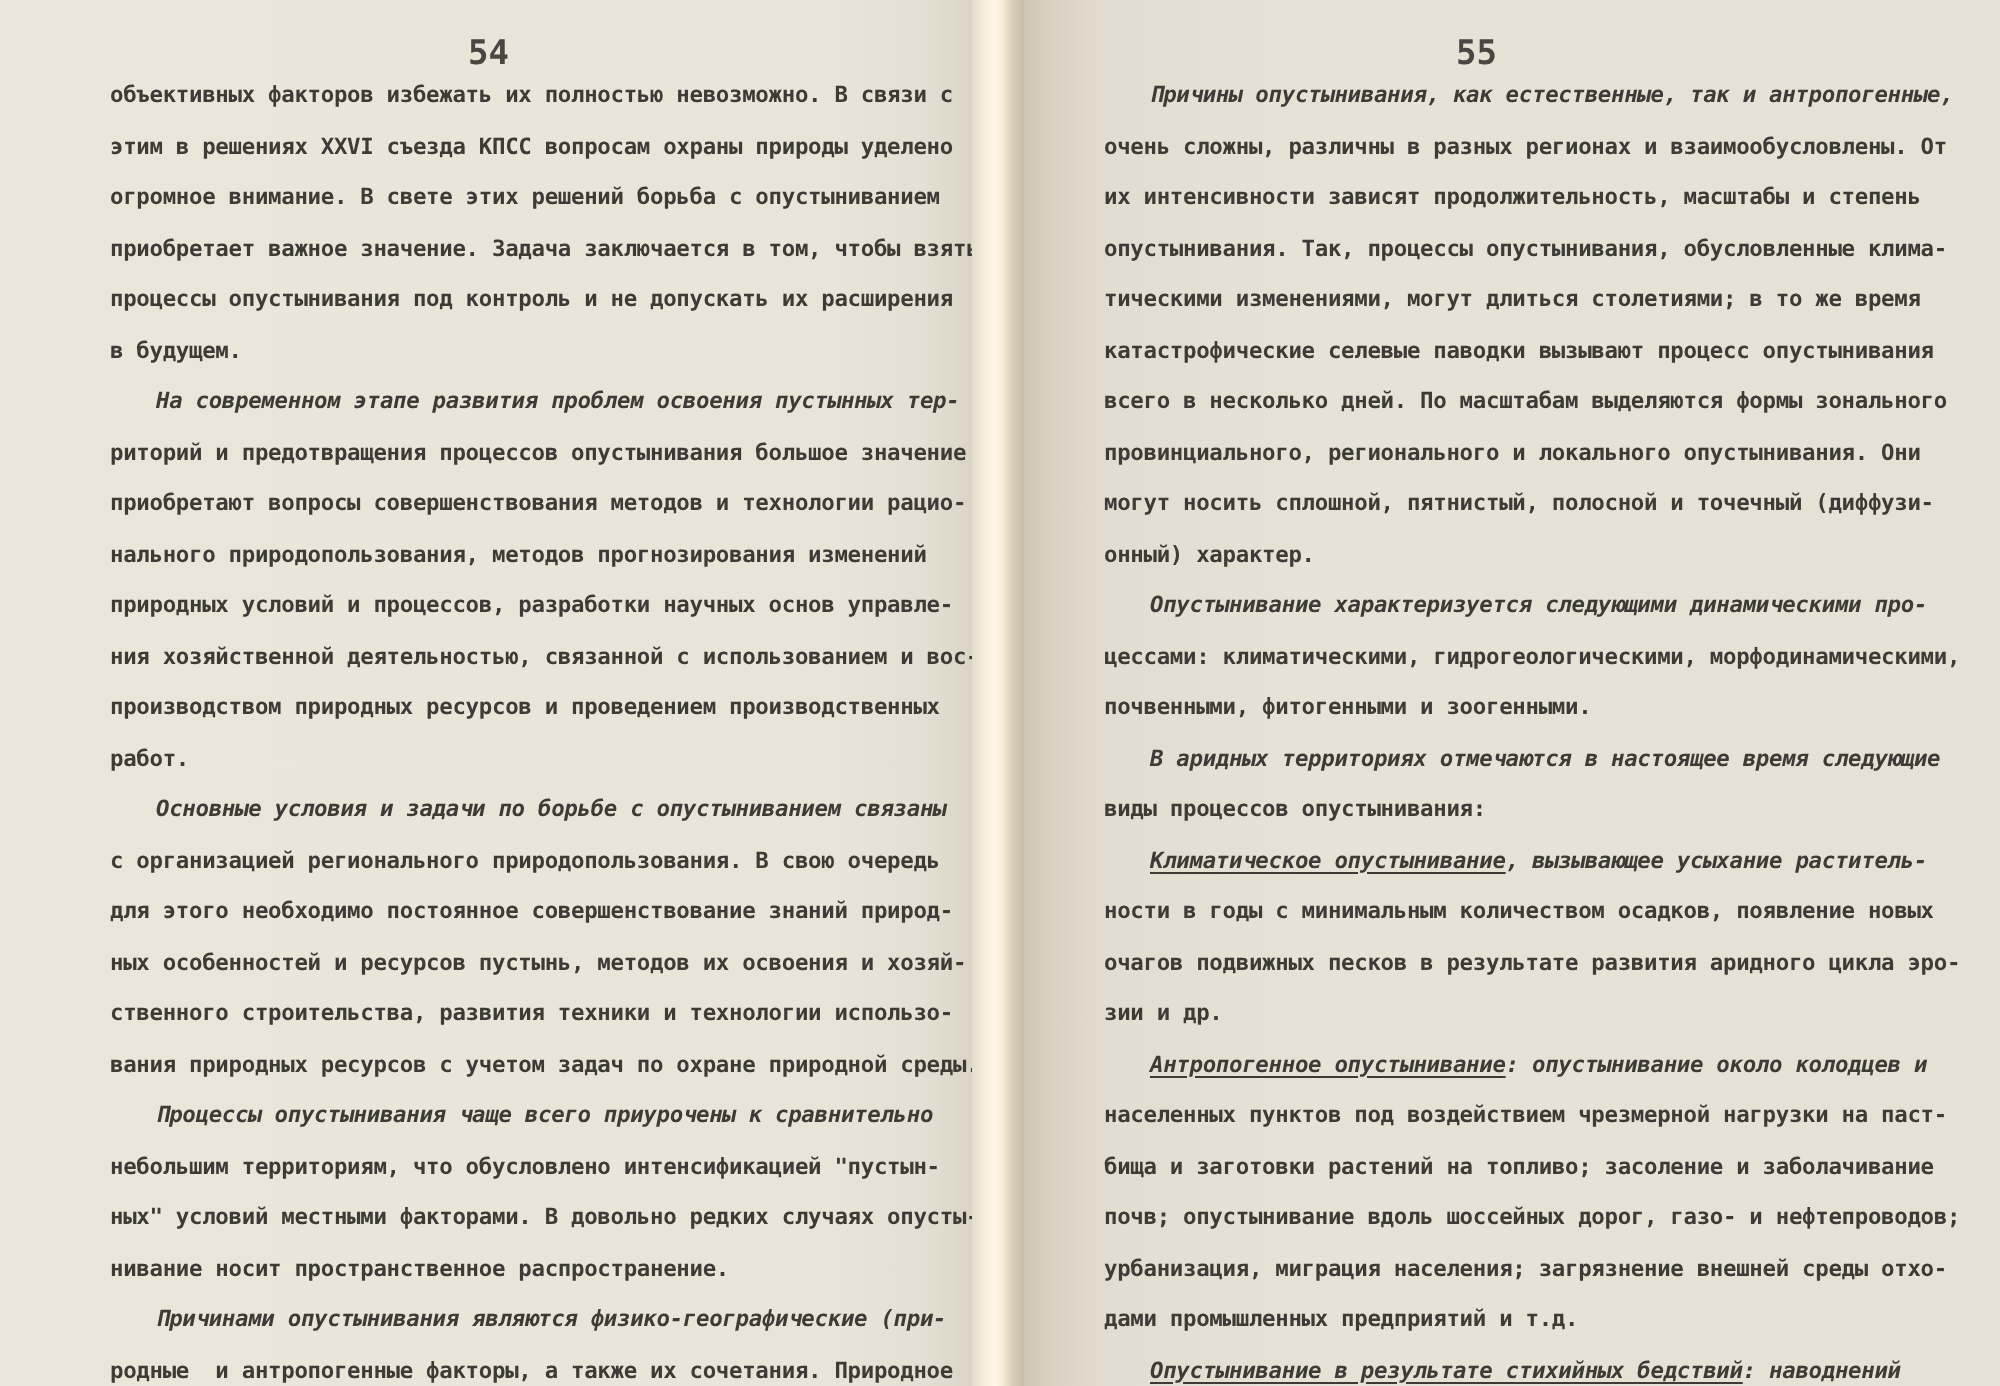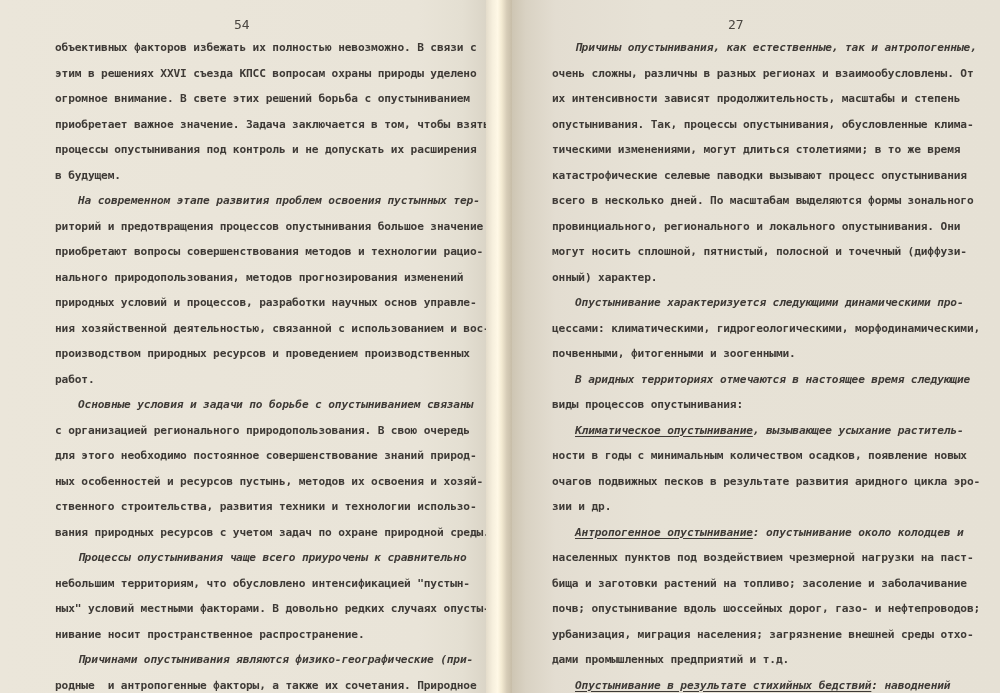--- a/index.html
+++ b/index.html
@@ -16,21 +16,21 @@
   }
   .page.left { left:0; width:492px;
     background:linear-gradient(90deg,#ebe6da 0%,#e9e4d8 85%,#e4dfd2 94%,#d8d2c4 100%); }
   .page.right { left:506px; width:494px;
     background:linear-gradient(90deg,#c9c0ac 0%,#d9d2c3 4%,#e3ddd1 10%,#e7e2d6 30%,#e6e1d5 100%); }
   .gutter {
     position:absolute; left:486px; width:26px; top:0; height:693px;
     background:linear-gradient(90deg,#e4dccb 0%,#f6efdd 25%,#fff8e6 45%,#f3ead2 60%,#d6ccb7 80%,#c7bda8 100%);
   }
   .pagenum {
-    position:absolute; top:17px; font-size:13px; font-weight:normal; color:#4a4641;
+    position:absolute; top:17px; font-size:17px; font-weight:bold; color:#4a4641;
   }
   .left .pagenum { left:234px; }
   .right .pagenum { left:222px; }
   .text {
     position:absolute; top:35px;
     font-size:11.2px; line-height:25.5px; font-weight:bold;
     letter-spacing:-0.15px; white-space:pre;
   }
   .left .text { left:55px; width:420px; }
   .right .text { left:46px; width:420px; }
@@ -40,17 +40,17 @@
 </style>
 </head>
 <body>
 
 <div class="spread">
   <div class="page left">
     <div class="pagenum">54</div>
     <div class="text" id="left-text"><span class="line"><span>объективных факторов избежать их полностью невозможно. В связи с</span></span><span class="line"><span>этим в решениях XXVI съезда КПСС вопросам охраны природы уделено</span></span><span class="line"><span>огромное внимание. В свете этих решений борьба с опустыниванием</span></span><span class="line"><span>приобретает важное значение. Задача заключается в том, чтобы взять</span></span><span class="line"><span>процессы опустынивания под контроль и не допускать их расширения</span></span><span class="line"><span>в будущем.</span></span><span class="line indent"><span>На современном этапе развития проблем освоения пустынных тер-</span></span><span class="line"><span>риторий и предотвращения процессов опустынивания большое значение</span></span><span class="line"><span>приобретают вопросы совершенствования методов и технологии рацио-</span></span><span class="line"><span>нального природопользования, методов прогнозирования изменений</span></span><span class="line"><span>природных условий и процессов, разработки научных основ управле-</span></span><span class="line"><span>ния хозяйственной деятельностью, связанной с использованием и вос-</span></span><span class="line"><span>производством природных ресурсов и проведением производственных</span></span><span class="line"><span>работ.</span></span><span class="line indent"><span>Основные условия и задачи по борьбе с опустыниванием связаны</span></span><span class="line"><span>с организацией регионального природопользования. В свою очередь</span></span><span class="line"><span>для этого необходимо постоянное совершенствование знаний природ-</span></span><span class="line"><span>ных особенностей и ресурсов пустынь, методов их освоения и хозяй-</span></span><span class="line"><span>ственного строительства, развития техники и технологии использо-</span></span><span class="line"><span>вания природных ресурсов с учетом задач по охране природной среды.</span></span><span class="line indent"><span>Процессы опустынивания чаще всего приурочены к сравнительно</span></span><span class="line"><span>небольшим территориям, что обусловлено интенсификацией "пустын-</span></span><span class="line"><span>ных" условий местными факторами. В довольно редких случаях опусты-</span></span><span class="line"><span>нивание носит пространственное распространение.</span></span><span class="line indent"><span>Причинами опустынивания являются физико-географические (при-</span></span><span class="line"><span>родные  и антропогенные факторы, а также их сочетания. Природное</span></span></div>
   </div>
   <div class="page right">
-    <div class="pagenum">27</div>
+    <div class="pagenum">55</div>
     <div class="text" id="right-text"><span class="line indent"><span>Причины опустынивания, как естественные, так и антропогенные,</span></span><span class="line"><span>очень сложны, различны в разных регионах и взаимообусловлены. От</span></span><span class="line"><span>их интенсивности зависят продолжительность, масштабы и степень</span></span><span class="line"><span>опустынивания. Так, процессы опустынивания, обусловленные клима-</span></span><span class="line"><span>тическими изменениями, могут длиться столетиями; в то же время</span></span><span class="line"><span>катастрофические селевые паводки вызывают процесс опустынивания</span></span><span class="line"><span>всего в несколько дней. По масштабам выделяются формы зонального</span></span><span class="line"><span>провинциального, регионального и локального опустынивания. Они</span></span><span class="line"><span>могут носить сплошной, пятнистый, полосной и точечный (диффузи-</span></span><span class="line"><span>онный) характер.</span></span><span class="line indent"><span>Опустынивание характеризуется следующими динамическими про-</span></span><span class="line"><span>цессами: климатическими, гидрогеологическими, морфодинамическими,</span></span><span class="line"><span>почвенными, фитогенными и зоогенными.</span></span><span class="line indent"><span>В аридных территориях отмечаются в настоящее время следующие</span></span><span class="line"><span>виды процессов опустынивания:</span></span><span class="line indent"><span class="u">Климатическое опустынивание</span><span>, вызывающее усыхание раститель-</span></span><span class="line"><span>ности в годы с минимальным количеством осадков, появление новых</span></span><span class="line"><span>очагов подвижных песков в результате развития аридного цикла эро-</span></span><span class="line"><span>зии и др.</span></span><span class="line indent"><span class="u">Антропогенное опустынивание</span><span>: опустынивание около колодцев и</span></span><span class="line"><span>населенных пунктов под воздействием чрезмерной нагрузки на паст-</span></span><span class="line"><span>бища и заготовки растений на топливо; засоление и заболачивание</span></span><span class="line"><span>почв; опустынивание вдоль шоссейных дорог, газо- и нефтепроводов;</span></span><span class="line"><span>урбанизация, миграция населения; загрязнение внешней среды отхо-</span></span><span class="line"><span>дами промышленных предприятий и т.д.</span></span><span class="line indent"><span class="u">Опустынивание в результате стихийных бедствий</span><span>: наводнений</span></span></div>
   </div>
   <div class="gutter"></div>
 </div>
 
 </body></html>

